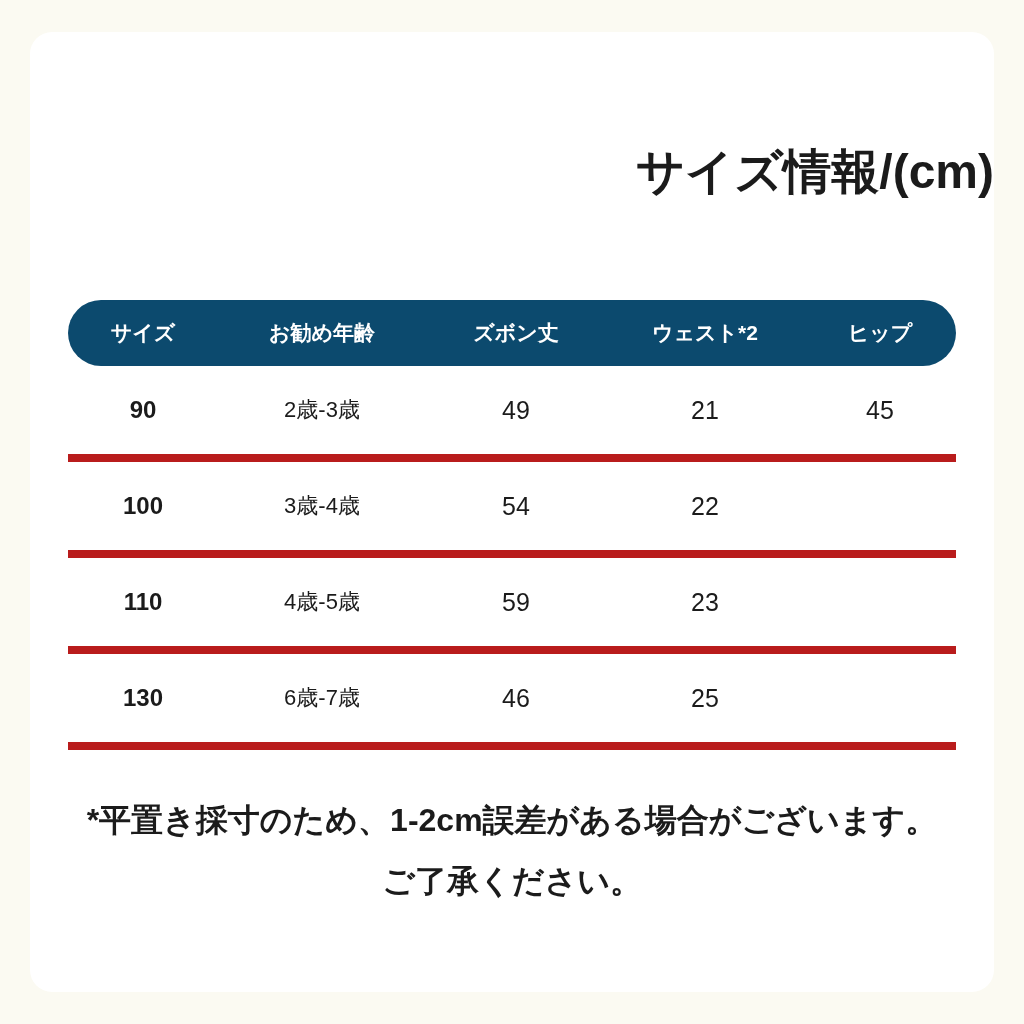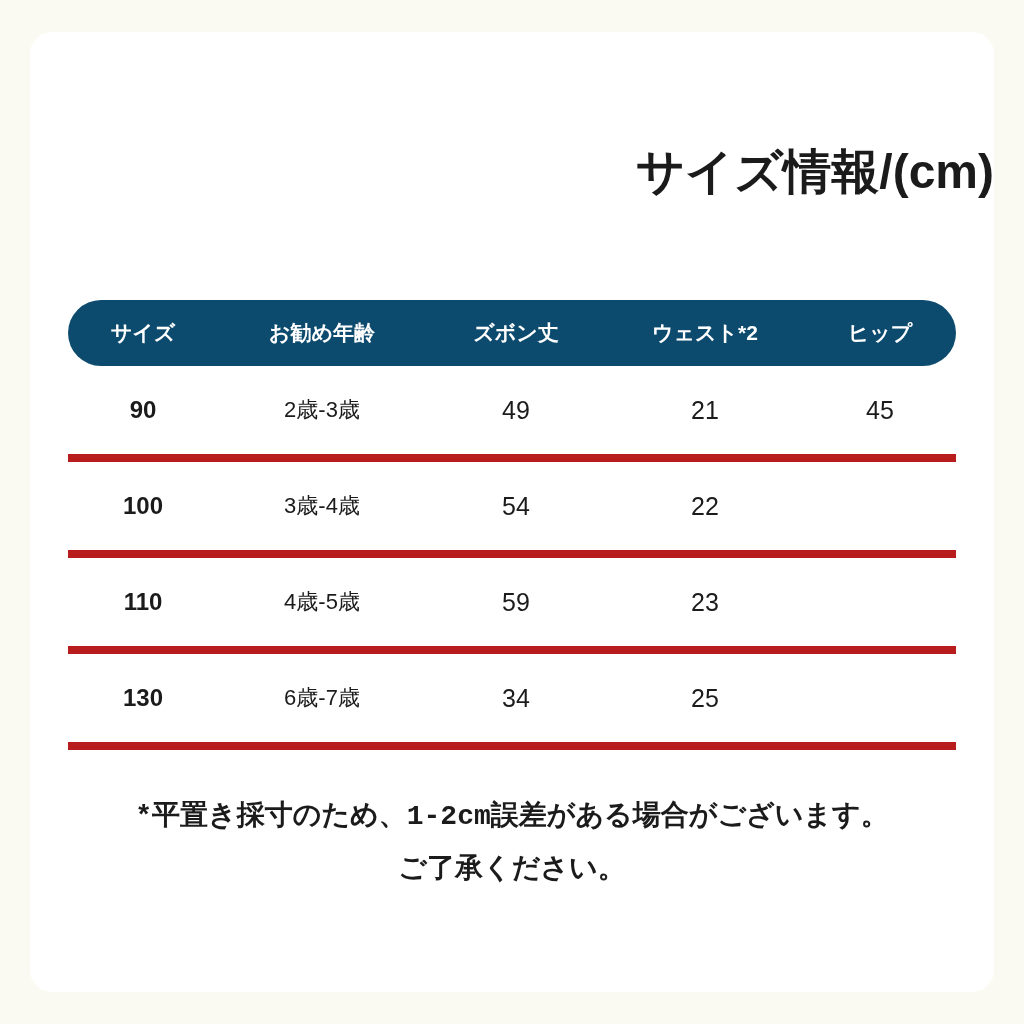--- a/index.html
+++ b/index.html
@@ -75,25 +75,24 @@
   }
   .data-row .cell.num {
     font-size: 25px;
     font-weight: normal;
   }
   .notes {
     margin-top: 40px;
     text-align: center;
   }
   .note-line {
-    font-size: 28px;
+    font-size: 32px;
     font-weight: bold;
     color: #1b1b1b;
     line-height: 1.9;
-    font-family: Liberation Mono, monospace;
   }
 </style>
 </head>
 <body>
 
 <div class="page">
 
   <div class="title">サイズ情報/(cm)</div>
 
   <div class="table-wrap">
@@ -125,21 +124,21 @@
       <div class="cell col-0 size">110</div>
       <div class="cell col-1 age">4歳-5歳</div>
       <div class="cell col-2 num">59</div>
       <div class="cell col-3 num">23</div>
     </div>
 
 
     <div class="data-row">
       <div class="cell col-0 size">130</div>
       <div class="cell col-1 age">6歳-7歳</div>
-      <div class="cell col-2 num">34</div>
+      <div class="cell col-2 num">46</div>
       <div class="cell col-3 num">25</div>
     </div>
 
   </div>
 
   <div class="notes">
     <div class="note-line">*平置き採寸のため、1-2cm誤差がある場合がございます。</div>
     <div class="note-line">ご了承ください。</div>
   </div>
 

